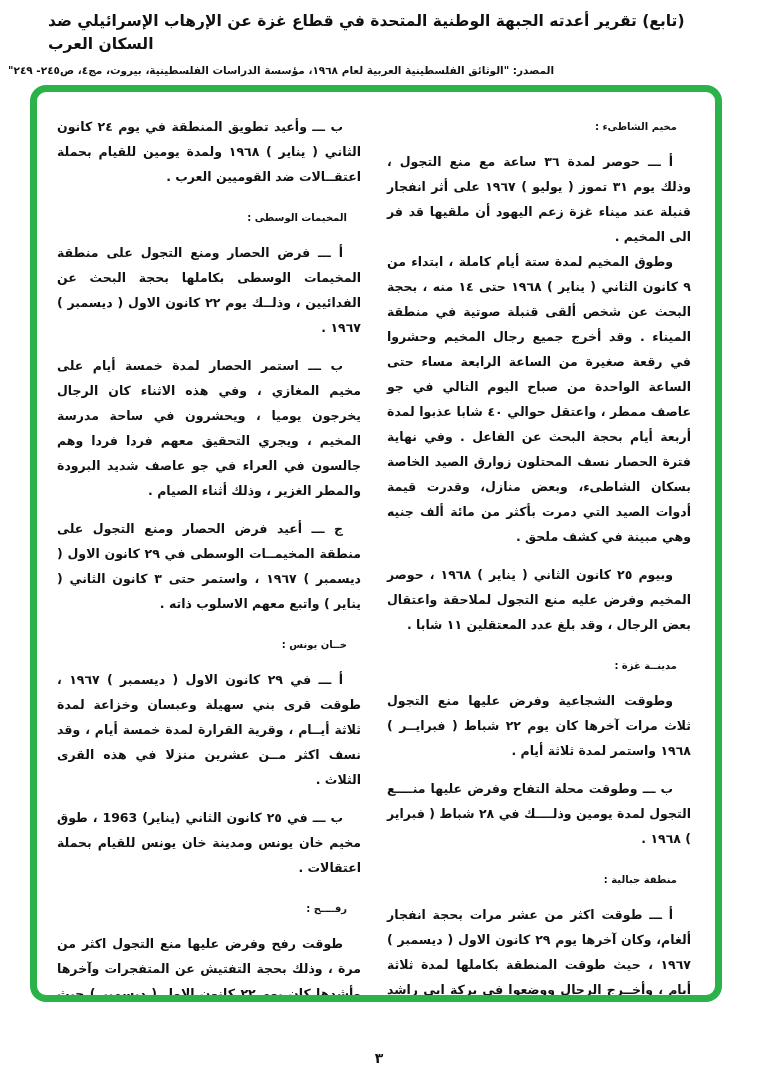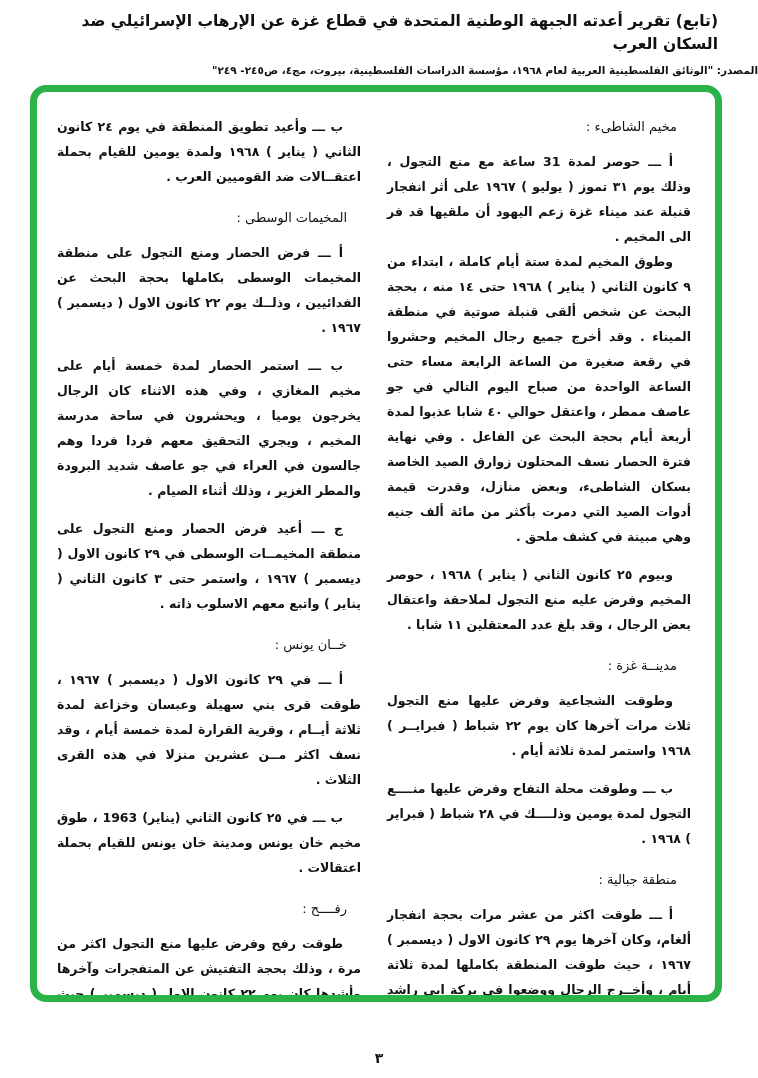--- a/index.html
+++ b/index.html
@@ -10,22 +10,23 @@
   body {
     width: 758px;
     height: 1078px;
     position: relative;
     font-family: "DejaVu Sans", sans-serif;
     color: #111;
     overflow: hidden;
   }
   .page-header {
     direction: rtl;
-    text-align: right;
+    text-align: left;
     padding-top: 10px;
+    padding-left: 8px;
   }
   .page-title {
     font-size: 15.5px;
     font-weight: bold;
     line-height: 1.5;
     margin: 0 40px;
   }
   .source-line {
     font-size: 10.5px;
     font-weight: bold;
@@ -56,22 +57,22 @@
   }
   .col p {
     font-size: 12.5px;
     font-weight: bold;
     line-height: 25px;
     text-align: justify;
     text-indent: 18px;
     margin: 0 0 13px 0;
   }
   .col h3 {
-    font-size: 13px;
-    font-weight: normal;
+    font-size: 10px;
+    font-weight: bold;
     line-height: 25px;
     text-indent: 14px;
     margin: 16px 0 10px 0;
   }
   .page-number {
     position: absolute;
     bottom: 12px;
     left: 0;
     width: 100%;
     text-align: center;
@@ -85,21 +86,21 @@
 <div class="page-header">
   <div class="page-title">(تابع) تقرير أعدته الجبهة الوطنية المتحدة في قطاع غزة عن الإرهاب الإسرائيلي ضد السكان العرب</div>
   <div class="source-line">المصدر: "الوثائق الفلسطينية العربية لعام ١٩٦٨، مؤسسة الدراسات الفلسطينية، بيروت، مج٤، ص٢٤٥- ٢٤٩"</div>
 </div>
 
 <div class="doc-frame">
   <div class="columns">
 
     <div class="col">
       <h3 style="margin-top:0">مخيم الشاطىء :</h3>
-      <p>أ ـــ حوصر لمدة 31 ساعة مع منع التجول ، وذلك يوم ٣١ تموز ( يوليو ) ١٩٦٧ على أثر انفجار قنبلة عند ميناء غزة زعم اليهود أن ملقيها قد فر الى المخيم .</p>
+      <p>أ ـــ حوصر لمدة ٣٦ ساعة مع منع التجول ، وذلك يوم ٣١ تموز ( يوليو ) ١٩٦٧ على أثر انفجار قنبلة عند ميناء غزة زعم اليهود أن ملقيها قد فر الى المخيم .</p>
       <p style="margin-bottom:13px; margin-top:-13px">وطوق المخيم لمدة ستة أيام كاملة ، ابتداء من ٩ كانون الثاني ( يناير ) ١٩٦٨ حتى ١٤ منه ، بحجة البحث عن شخص ألقى قنبلة صوتية في منطقة الميناء . وقد أخرج جميع رجال المخيم وحشروا في رقعة صغيرة من الساعة الرابعة مساء حتى الساعة الواحدة من صباح اليوم التالي في جو عاصف ممطر ، واعتقل حوالي ٤٠ شابا عذبوا لمدة أربعة أيام بحجة البحث عن الفاعل . وفي نهاية فترة الحصار نسف المحتلون زوارق الصيد الخاصة بسكان الشاطىء، وبعض منازل، وقدرت قيمة أدوات الصيد التي دمرت بأكثر من مائة ألف جنيه وهي مبينة في كشف ملحق .</p>
       <p>وبيوم ٢٥ كانون الثاني ( يناير ) ١٩٦٨ ، حوصر المخيم وفرض عليه منع التجول لملاحقة واعتقال بعض الرجال ، وقد بلغ عدد المعتقلين ١١ شابا .</p>
 
       <h3>مدينــة غزة :</h3>
       <p>وطوقت الشجاعية وفرض عليها منع التجول ثلاث مرات آخرها كان يوم ٢٢ شباط ( فبرايــر ) ١٩٦٨ واستمر لمدة ثلاثة أيام .</p>
       <p>ب ـــ وطوقت محلة التفاح وفرض عليها منــــع التجول لمدة يومين وذلــــك في ٢٨ شباط ( فبراير ) ١٩٦٨ .</p>
 
       <h3>منطقة جبالية :</h3>
       <p>أ ـــ طوقت اكثر من عشر مرات بحجة انفجار ألغام، وكان آخرها يوم ٢٩ كانون الاول ( ديسمبر ) ١٩٦٧ ، حيث طوقت المنطقة بكاملها لمدة ثلاثة أيام ، وأخــرج الرجال ووضعوا في بركة ابي راشد طوال المدة تحت البرد الشديد والجو القاسي ، وعذب بعضهم تعذيبا شديدا وتجمد البعض الآخر من شدة البرد . وحدث مثل ذلك في قرية بيت حانون .</p>
     </div>

